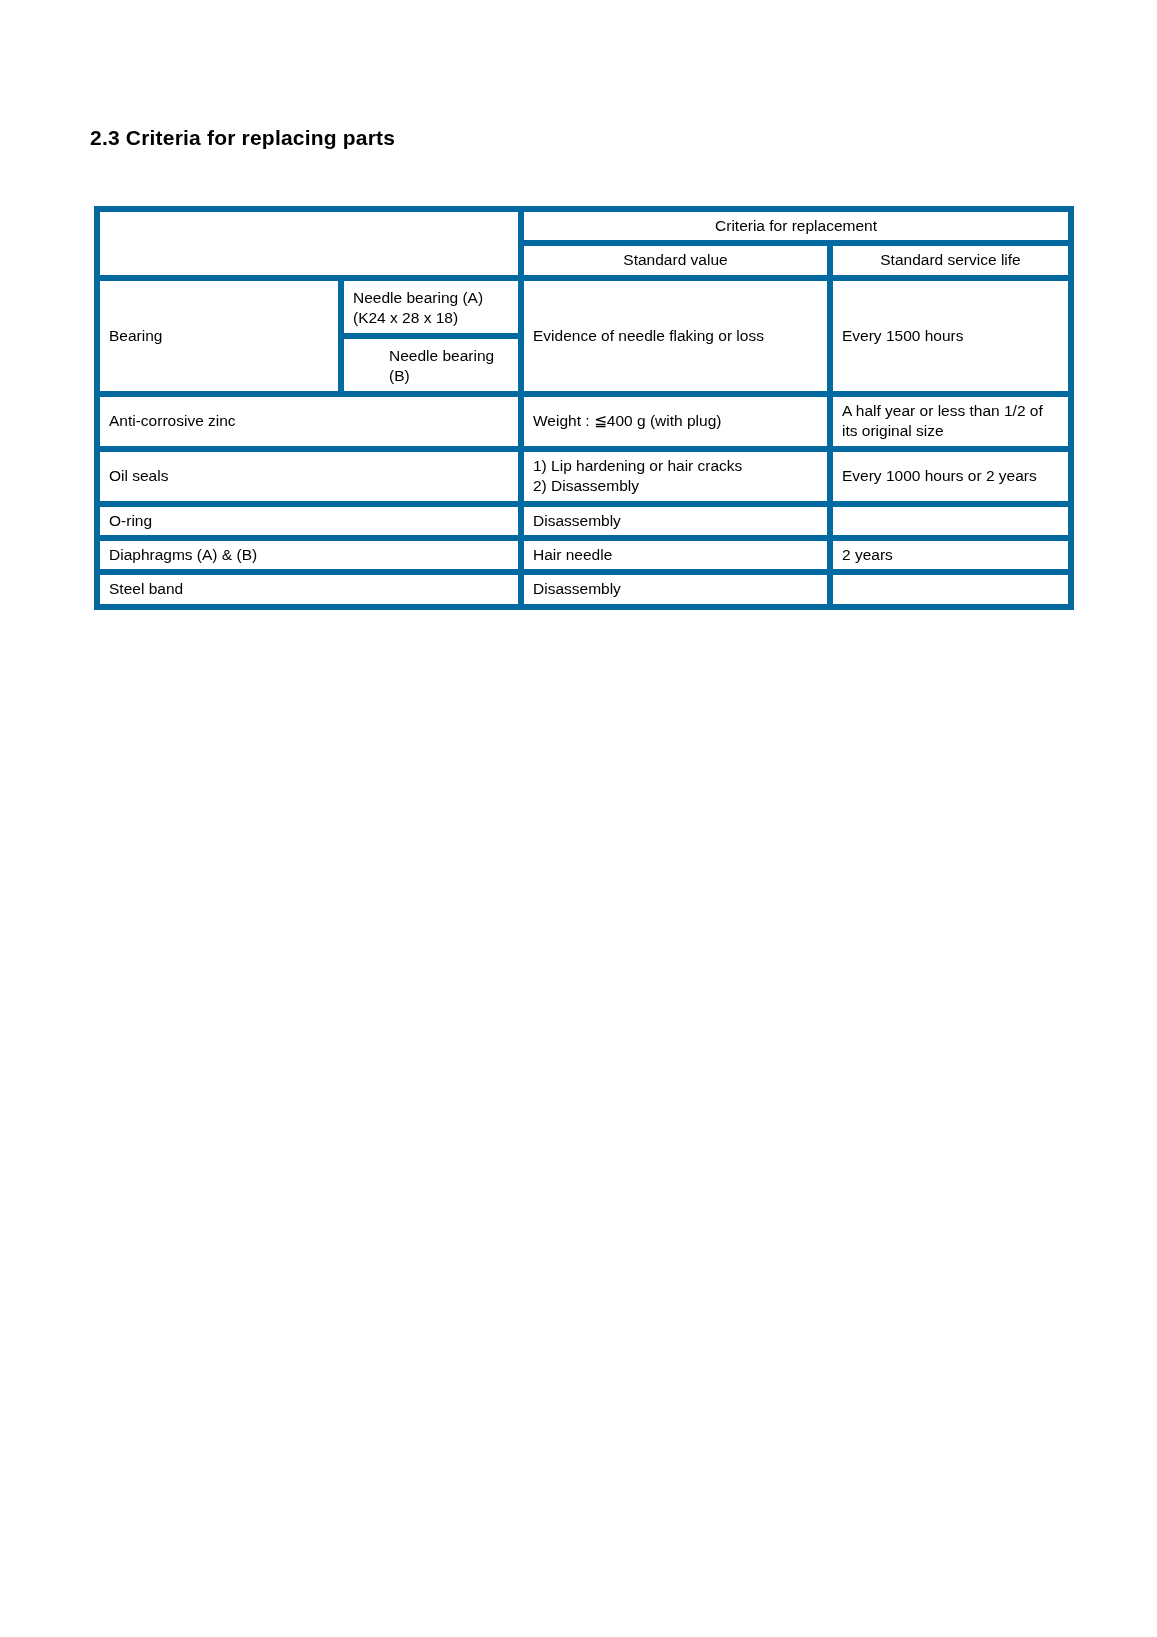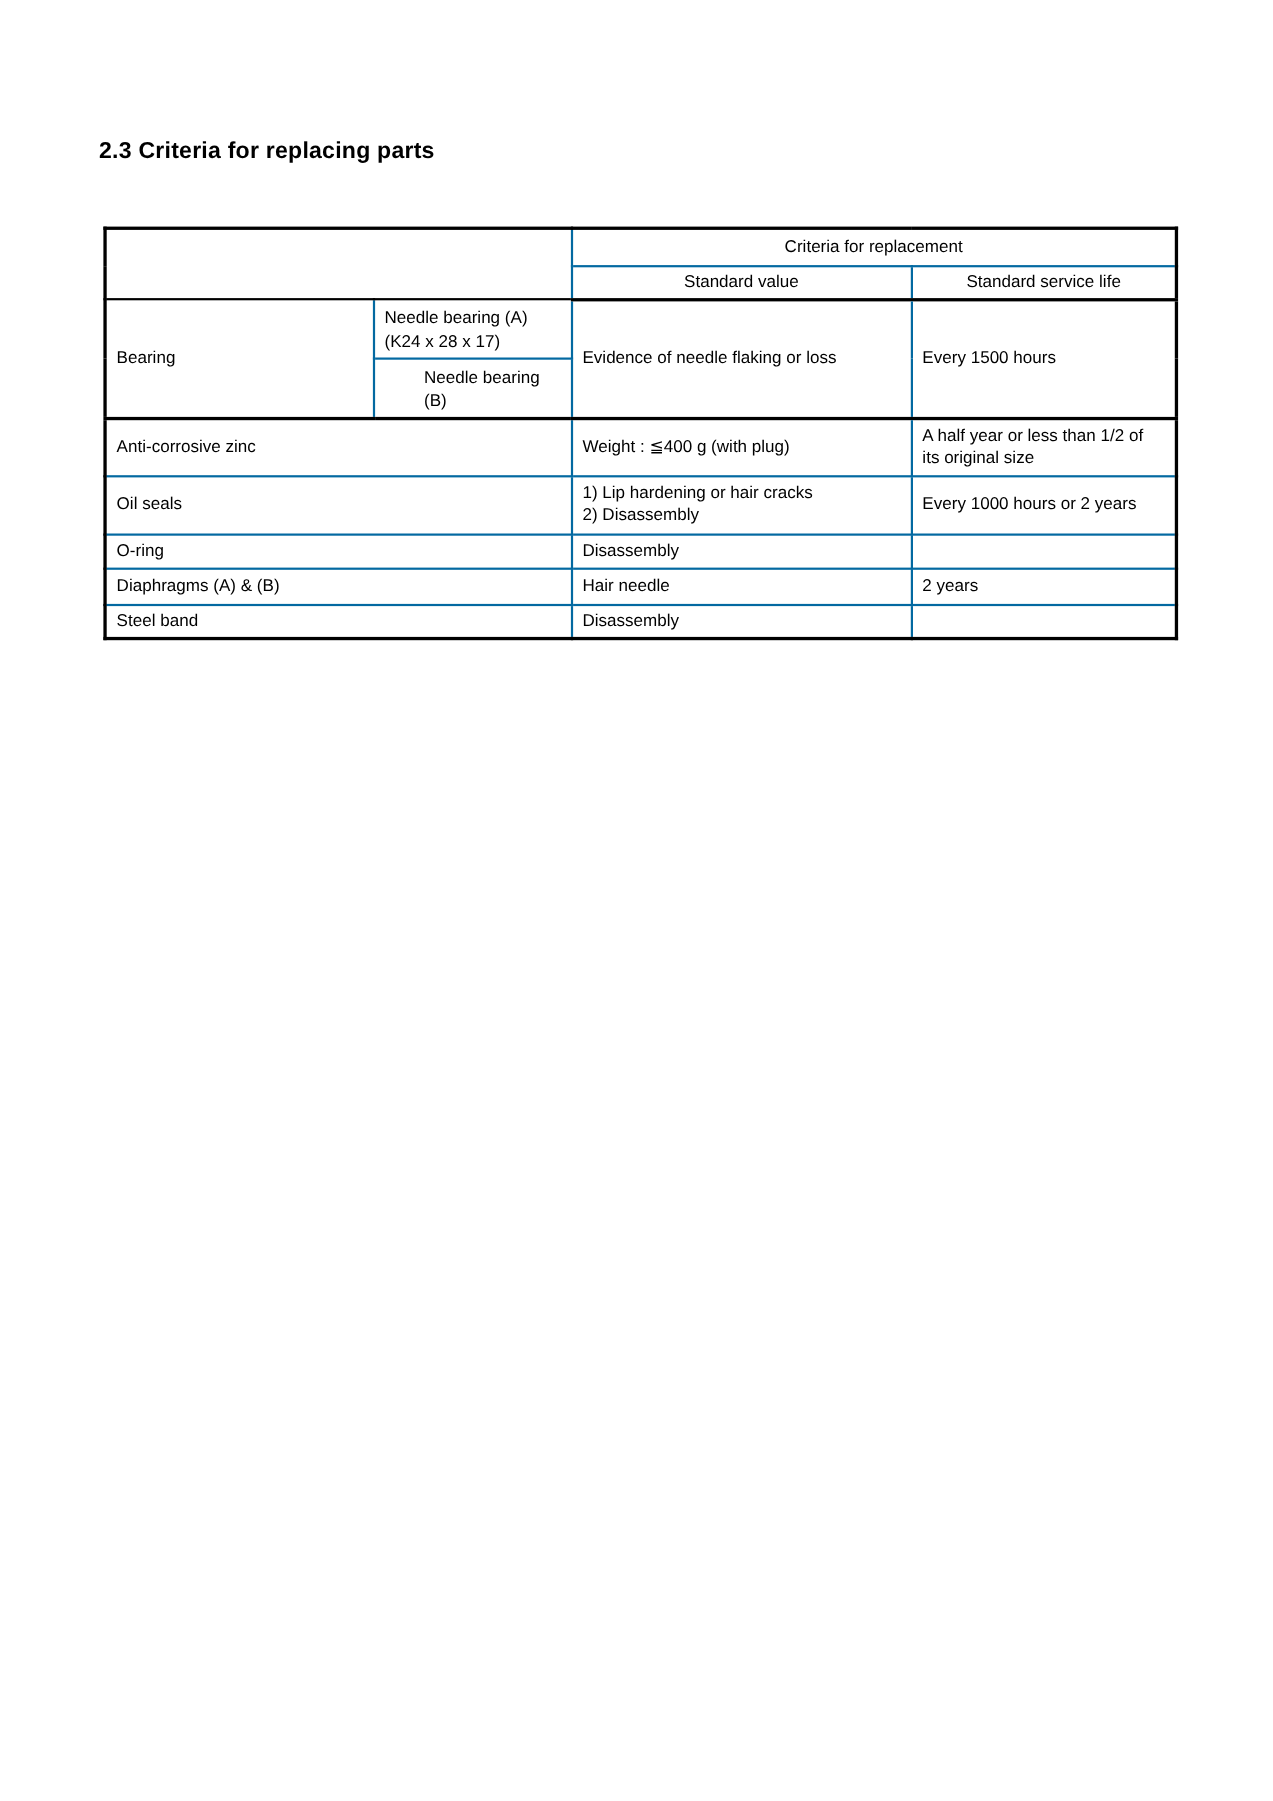--- a/index.html
+++ b/index.html
@@ -53,21 +53,21 @@
     left: 94px;
     top: 206px;
     width: 974px;
     border-collapse: collapse;
     table-layout: fixed;
     border: 3px solid #000;
     font-size: 15.5px;
     line-height: 1.32;
   }
   table.criteria td, table.criteria th {
-    border: 2px solid #0369a1;
+    border: 6px solid #0369a1;
     font-weight: normal;
     text-align: left;
     vertical-align: middle;
     padding: 4px 9px;
     overflow: hidden;
   }
   table.criteria .center { text-align: center; }
   table.criteria tr.hdr1 td, table.criteria tr.hdr1 th { border-bottom-width: 2px; }
   table.criteria tr.hdr2 th { border-bottom: 3px solid #000; }
   table.criteria td.corner { border-bottom: 3px solid #000; }
@@ -97,21 +97,21 @@
         <th class="center" colspan="2">Criteria for replacement</th>
       </tr>
       <tr class="hdr2" style="height:29px">
         <th class="center">Standard value</th>
         <th class="center">Standard service life</th>
       </tr>
 
       <tr style="height:52px">
         <td class="bearing-span" rowspan="2">Bearing</td>
         <td class="pre-line" style="vertical-align:top; padding-top:7px;">Needle bearing (A)
-(K24 x 28 x 17)</td>
+(K24 x 28 x 18)</td>
         <td class="bearing-span" rowspan="2">Evidence of needle flaking or loss</td>
         <td class="bearing-span" rowspan="2">Every 1500 hours</td>
       </tr>
       <tr class="bearing-b" style="height:52px">
         <td style="vertical-align:top; padding-top:7px;padding-left:45px;">Needle bearing (B)</td>
       </tr>
 
       <tr style="height:52px">
         <td colspan="2">Anti-corrosive zinc</td>
         <td>Weight : ≦400 g (with plug)</td>

